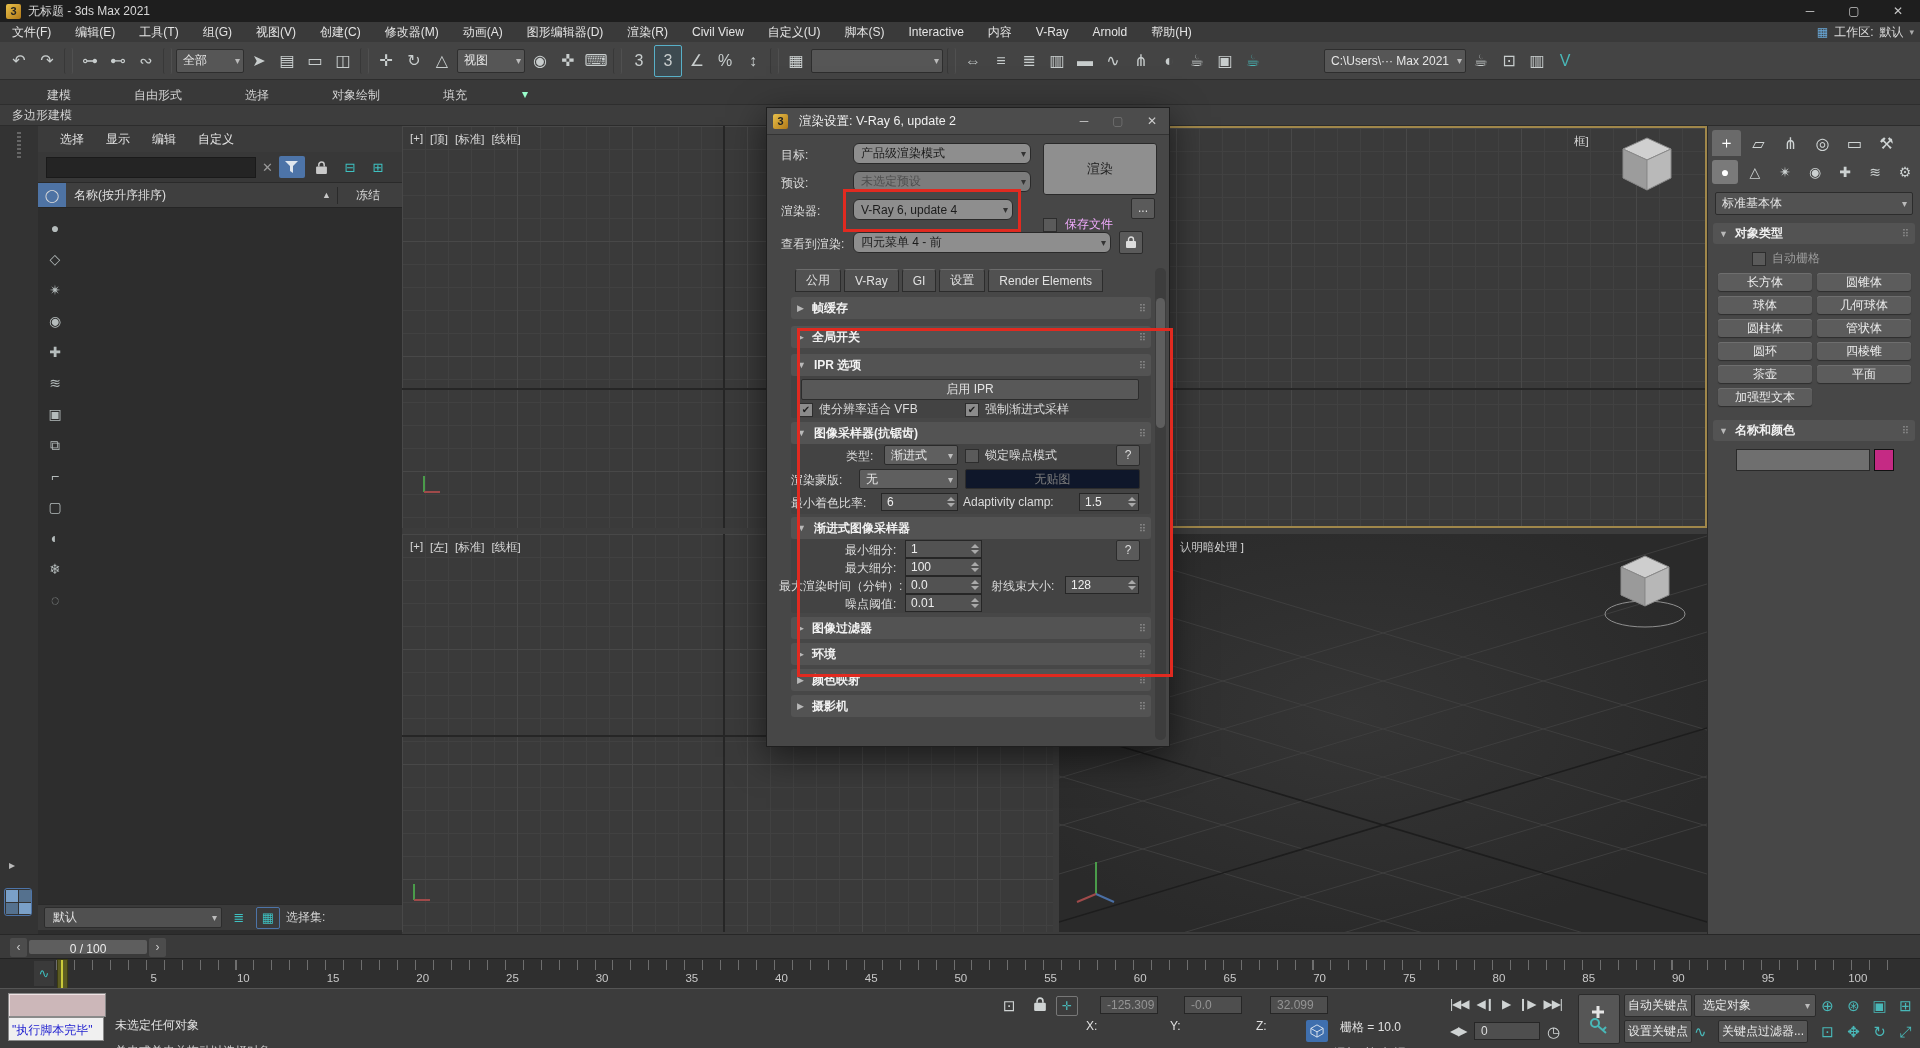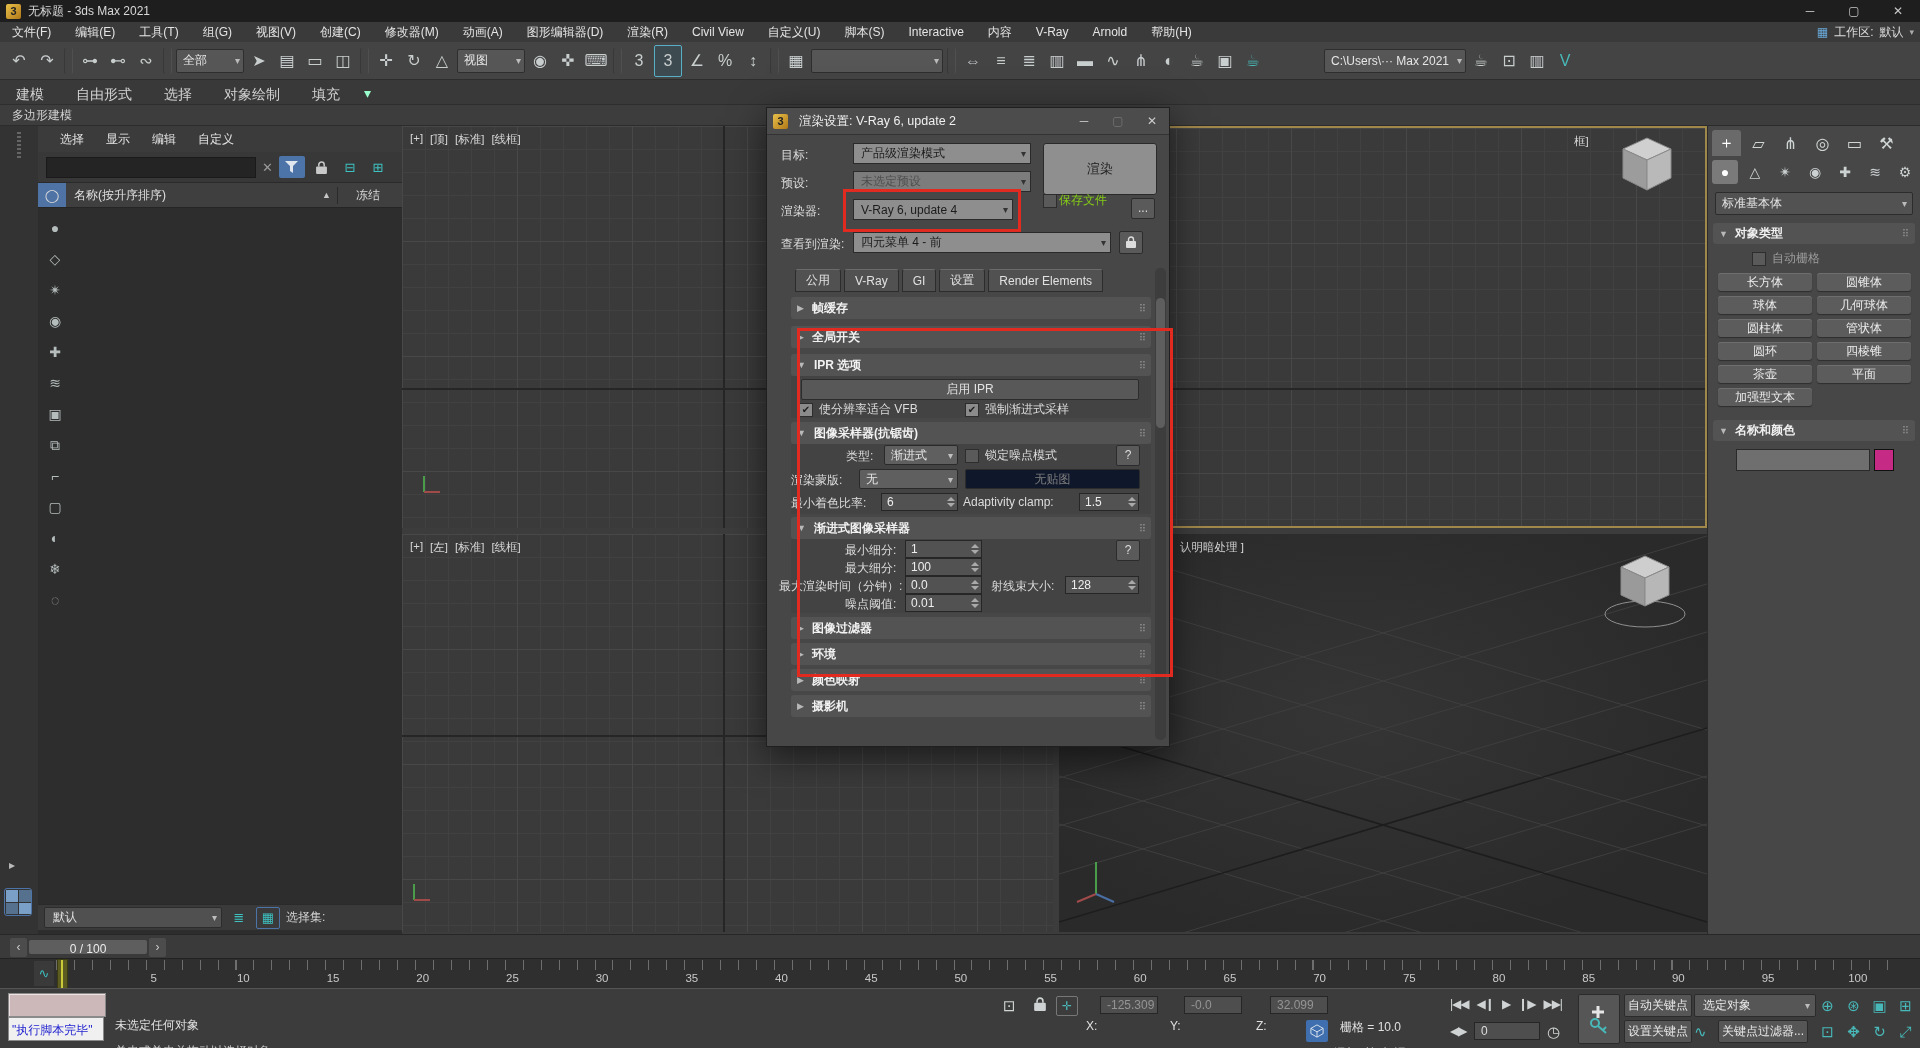--- a/index.html
+++ b/index.html
@@ -23,21 +23,21 @@
   .tb{min-width:26px;height:30px;display:inline-flex;align-items:center;justify-content:center;color:#c8cdcd;font-size:16px;border-radius:2px;}
   .tb.sep{min-width:7px;height:26px;border-left:1px solid #383838;border-right:1px solid #505050;margin:0 2px;}
   .tb.active{border:1px solid #58b0c8;background:#3d4a50;}
   .tb.tbc{background:#565656;border:1px solid #2e2e2e;border-radius:2px;font-size:12px;color:#e6e6e6;padding:0 16px 0 6px;position:relative;height:22px;min-width:44px;justify-content:flex-start;}
   .tb.tbc::after{content:"▾";position:absolute;right:3px;color:#bbb;font-size:10px;}
   .tb.wide{min-width:108px;}
   .tb.gap{margin-left:56px;}
   .tb.teal{color:#49b8b8;}
   
   #ribbon{left:0;top:80px;width:1920px;height:24px;background:#393939;border-bottom:1px solid #2e2e2e;display:flex;align-items:flex-end;}
-  .rtab{padding:3px 16px;color:#d2d2d2;font-size:14px;}
+  .rtab{padding:3px 16px;color:#d2d2d2;font-size:12px;margin-left:31px;}
   #ribstrip{left:0;top:105px;width:1920px;height:21px;background:#3d3d3d;border-bottom:1px solid #2c2c2c;line-height:21px;color:#d0d0d0;padding-left:12px;box-sizing:border-box;}
   
   #ldock{left:0;top:126px;width:38px;height:808px;background:#333;border-right:1px solid #292929;}
   
   #explorer{left:38px;top:126px;width:364px;height:808px;background:#2d2d2d;}
   #exmenus{height:26px;background:#3b3b3b;display:flex;align-items:center;padding-left:12px;gap:2px;}
   #exmenus span{padding:0 10px;color:#e2e2e2;}
   #exsearch{height:30px;background:#383838;display:flex;align-items:center;padding-left:8px;gap:6px;}
   #exsearch input{width:200px;height:19px;background:#242424;border:1px solid #1a1a1a;color:#ddd;font-size:12px;padding:0 4px;}
   .xclear{color:#9a9a9a;font-size:13px;}
@@ -80,21 +80,21 @@
   #objbtns{display:grid;grid-template-columns:94px 94px;gap:5px 5px;padding:4px 0 0 10px;}
   .objbtn{height:18px;background:#5c5c5c;border-radius:3px;display:flex;align-items:center;justify-content:center;color:#ececec;box-shadow:inset 0 1px 0 #6e6e6e,0 1px 1px #2e2e2e;}
   .cb{width:12px;height:12px;background:#5a5a5a;border:1px solid #2d2d2d;display:inline-flex;align-items:center;justify-content:center;font-size:10px;color:#1d1d1d;}
   .cb.chk{background:#8b8b8b;}
   
   #rsdialog{left:766px;top:107px;width:402px;height:638px;background:#474747;border:1px solid #1f1f1f;box-shadow:0 10px 34px rgba(0,0,0,.55);z-index:10;}
   #rstitle{height:26px;background:#4c4c4c;border-bottom:1px solid #333;display:flex;align-items:center;}
   #rstitle .t{color:#f0f0f0;font-size:12.5px;margin-left:4px;}
   #rstitle .wb{width:34px;text-align:center;color:#ccc;}
   .dlabel{position:absolute;color:#dcdcdc;}
-  .dcombo{position:absolute;height:21px;background:#8e8e8e;border:1px solid #2a2a2a;border-radius:0;color:#1c1c1c;display:flex;align-items:center;padding:0 18px 0 7px;box-sizing:border-box;}
+  .dcombo{position:absolute;height:21px;background:#8e8e8e;border:1px solid #2a2a2a;border-radius:6px;color:#1c1c1c;display:flex;align-items:center;padding:0 18px 0 7px;box-sizing:border-box;}
   .dcombo::after{content:"▾";position:absolute;right:4px;color:#333;font-size:10px;}
   .dcombo.dis{color:#4f4f4f;background:#7c7c7c;}
   .renderbtn{position:absolute;background:#8f8f8f;border:1px solid #2a2a2a;border-radius:3px;color:#1b1b1b;display:flex;align-items:center;justify-content:center;font-size:13px;}
   .tabbtn{height:21px;background:#515151;border:1px solid #2c2c2c;border-top-color:#6b6b6b;border-radius:3px 3px 0 0;padding:0 10px;display:flex;align-items:center;color:#e2e2e2;margin-right:3px;}
   .ro2{position:absolute;left:24px;width:360px;height:22px;background:#535353;border-radius:3px;display:flex;align-items:center;padding:0 6px;box-sizing:border-box;font-weight:bold;color:#f2f2f2;}
   .ro2 .arr{color:#b8b8b8;font-size:9px;margin-right:8px;font-weight:normal;}
   .ro2 .grip{position:absolute;right:5px;color:#8f8f8f;font-size:10px;font-weight:normal;}
   .robody{position:absolute;left:24px;width:360px;background:#434343;border-radius:0 0 3px 3px;}
   .fbtn{background:#585858;border:1px solid #2c2c2c;border-radius:2px;color:#e2e2e2;display:flex;align-items:center;justify-content:center;}
   .fbtn.dis{background:#0f172a;color:#7e7e7e;}
@@ -421,21 +421,21 @@
 
   <span class="dlabel" style="left:14px;top:39px">目标:</span>
   <div class="dcombo" style="left:86px;top:35px;width:178px">产品级渲染模式</div>
   <div class="renderbtn" style="left:276px;top:35px;width:112px;height:50px">渲染</div>
 
   <span class="dlabel" style="left:14px;top:67px">预设:</span>
   <div class="dcombo dis" style="left:86px;top:63px;width:178px">未选定预设</div>
 
   <span class="dlabel" style="left:14px;top:95px">渲染器:</span>
   <div class="dcombo" style="left:86px;top:91px;width:160px">V-Ray 6, update 4</div>
-  <div class="row" style="position:absolute;left:276px;top:84px;gap:2px;color:#84cc16">
+  <div class="row" style="position:absolute;left:276px;top:108px;gap:8px;color:#f0abfc">
     <span class="cb"></span>
     <span>保存文件</span>
   </div>
   <div class="qbtn" style="left:364px;top:90px">...</div>
 
   <span class="dlabel" style="left:14px;top:128px">查看到渲染:</span>
   <div class="dcombo" style="left:86px;top:124px;width:258px">四元菜单 4 - 前</div>
   <div class="qbtn" style="left:352px;top:123px;height:21px">
     <svg width="10" height="12" viewBox="0 0 10 12" style="margin-top:4px">
         <rect y="5" width="10" height="7" rx="1" fill="#ddd"></rect>

